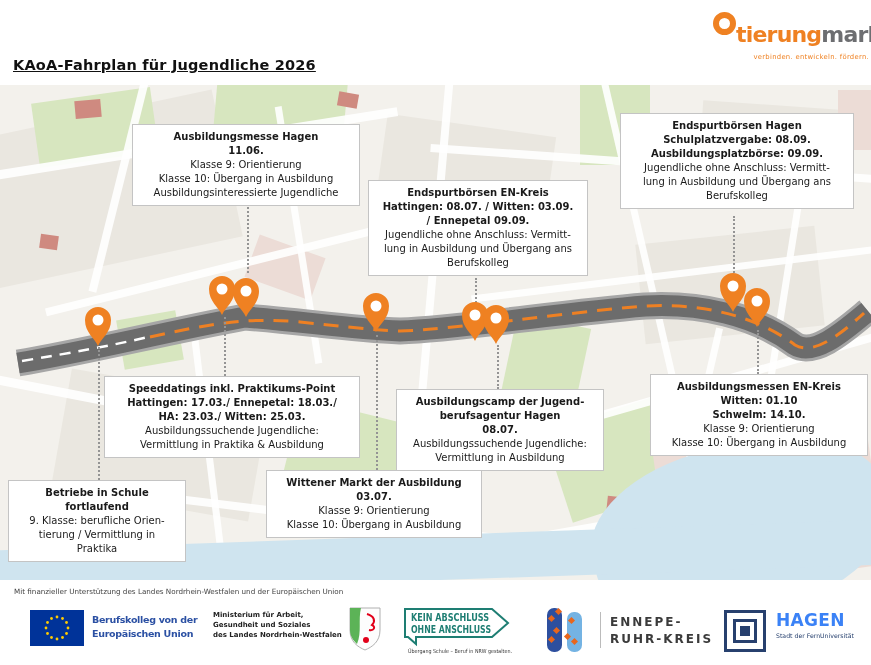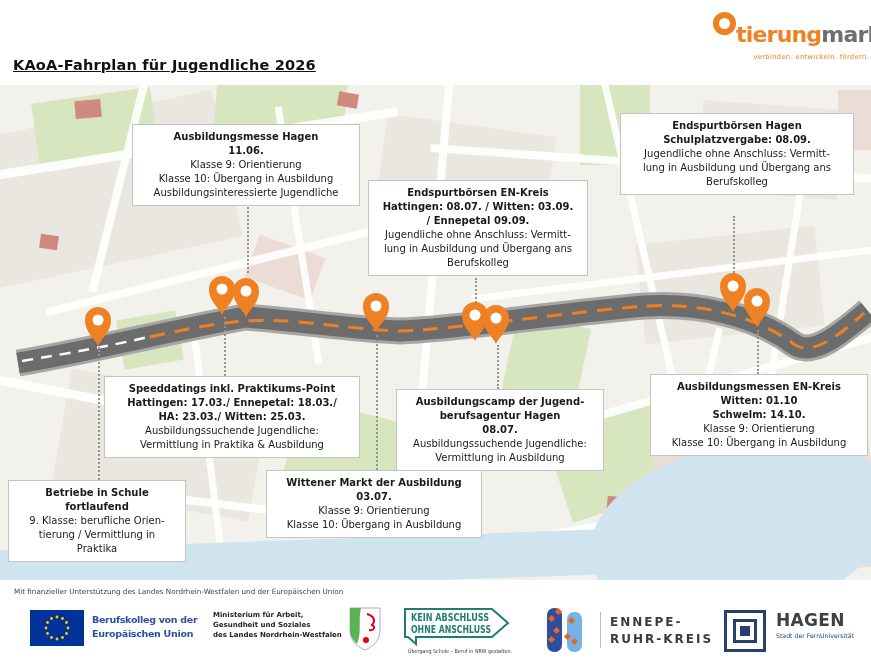--- a/index.html
+++ b/index.html
@@ -42,21 +42,21 @@
   .eu-text { position:absolute; left:92px; top:613px; font-size:9.5px; font-weight:bold; color:#2b50a3; line-height:14px; letter-spacing:-.3px; }
   .ministry { position:absolute; left:213px; top:610px; font-size:7px; font-weight:bold; color:#222; line-height:10px; }
   .nrw-crest { position:absolute; left:348px; top:606px; }
   .kaoa { position:absolute; left:404px; top:608px; }
   .en-logo { position:absolute; left:545px; top:606px; }
   .en-divider { position:absolute; left:600px; top:612px; width:1px; height:36px; background:#bbb; }
   .en-text { position:absolute; left:610px; top:614px; font-size:12px; font-weight:bold; color:#3b3b3b; letter-spacing:2px; line-height:17px; }
   .hagen-sq-outer { position:absolute; left:724px; top:610px; width:42px; height:42px; border:3px solid #27406e; }
   .hagen-sq-mid { width:24px; height:24px; border:3px solid #27406e; margin:6px; }
   .hagen-sq-inner { width:10px; height:10px; background:#27406e; margin:4px; }
-  .hagen-name { position:absolute; left:776px; top:610px; font-size:17px; font-weight:bold; color:#404040; letter-spacing:.3px; }
+  .hagen-name { position:absolute; left:776px; top:610px; font-size:17px; font-weight:bold; color:#3b82f6; letter-spacing:.3px; }
   .hagen-sub { position:absolute; left:776px; top:632px; font-size:6.2px; color:#27406e; }
 </style>
 </head>
 <body>
 
 <div class="canvas">
 
   <div class="title">KAoA-Fahrplan für Jugendliche 2026</div>
 
   <div class="brand">
@@ -167,20 +167,21 @@
       <div class="b">Endspurtbörsen EN-Kreis</div>
       <div class="b">Hattingen: 08.07. / Witten: 03.09.</div>
       <div class="b">/ Ennepetal 09.09.</div>
       <div class="n">Jugendliche ohne Anschluss: Vermitt-</div>
       <div class="n">lung in Ausbildung und Übergang ans</div>
       <div class="n">Berufskolleg</div>
     </div>
     <div class="callout" style="left:620px;top:28px;width:234px;">
       <div class="b">Endspurtbörsen Hagen</div>
       <div class="b">Schulplatzvergabe: 08.09.</div>
+      <div class="b">Ausbildungsplatzbörse: 09.09.</div>
       <div class="n">Jugendliche ohne Anschluss: Vermitt-</div>
       <div class="n">lung in Ausbildung und Übergang ans</div>
       <div class="n">Berufskolleg</div>
     </div>
     <div class="callout" style="left:104px;top:291px;width:256px;">
       <div class="b">Speeddatings inkl. Praktikums-Point</div>
       <div class="b">Hattingen: 17.03./ Ennepetal: 18.03./</div>
       <div class="b">HA: 23.03./ Witten: 25.03.</div>
       <div class="n">Ausbildungssuchende Jugendliche:</div>
       <div class="n">Vermittlung in Praktika &amp; Ausbildung</div>

